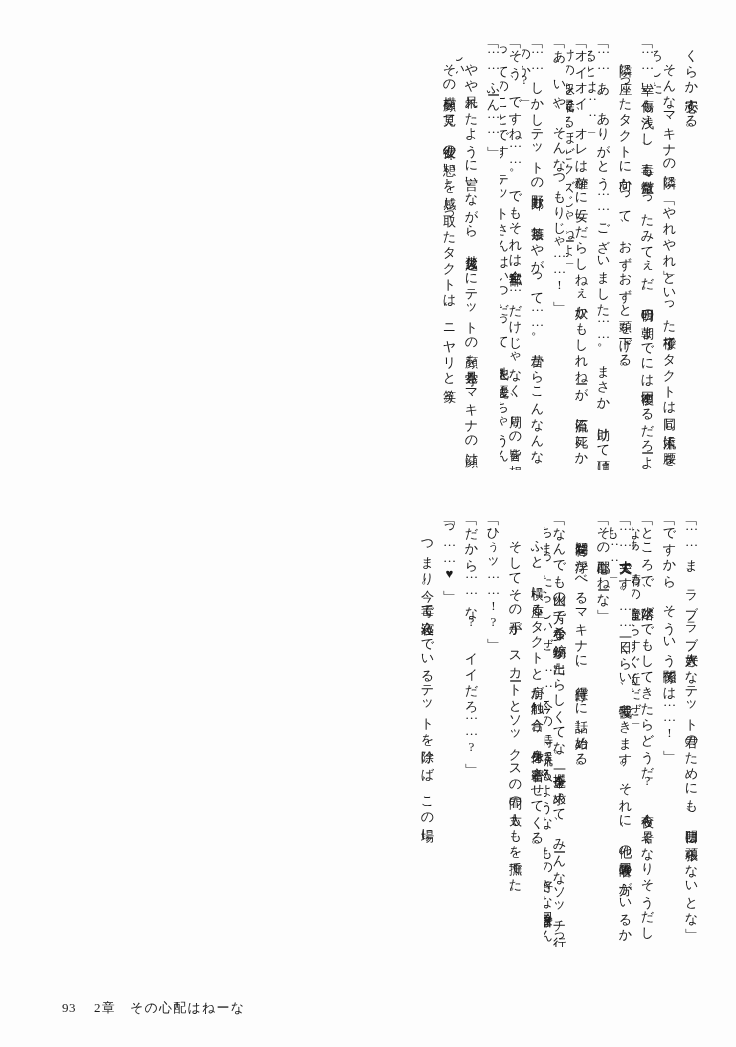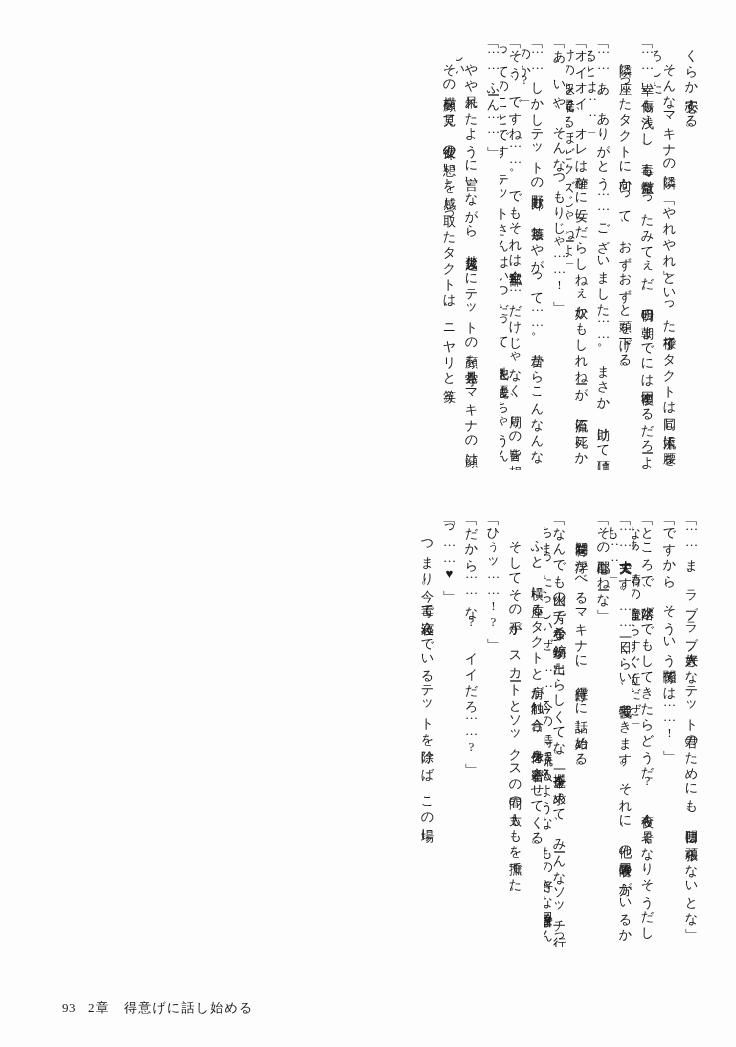--- a/index.html
+++ b/index.html
@@ -59,21 +59,21 @@
   }
   .block.lower {
     margin-top: 32px;
   }
   .footer {
     position: absolute;
     left: 62px;
     bottom: 30px;
     display: flex;
     align-items: baseline;
-    gap: 12px;
+    gap: 18px;
     font-size: 13px;
     font-family: "Liberation Serif", serif;
     color: #1c1c1c;
   }
   .footer .pageno {
     font-size: 13px;
     letter-spacing: 0.5px;
   }
   .footer .chap {
     font-size: 13px;
@@ -115,16 +115,16 @@
       <div class="col">「ひぅッ……!?」</div>
       <div class="col">「だから……な?　イイだろ……?」</div>
       <div class="col">「っ……♥」</div>
       <div class="col">　つまり今。毒で寝込んでいるテットを除けば、この場に</div>
     </div>
 
   </div>
 
   <div class="footer">
     <span class="pageno">93</span>
-    <span class="chap">2章　得意げに話し始める</span>
+    <span class="chap">2章　その心配はねーな</span>
   </div>
 
 </div>
 
 </body></html>

